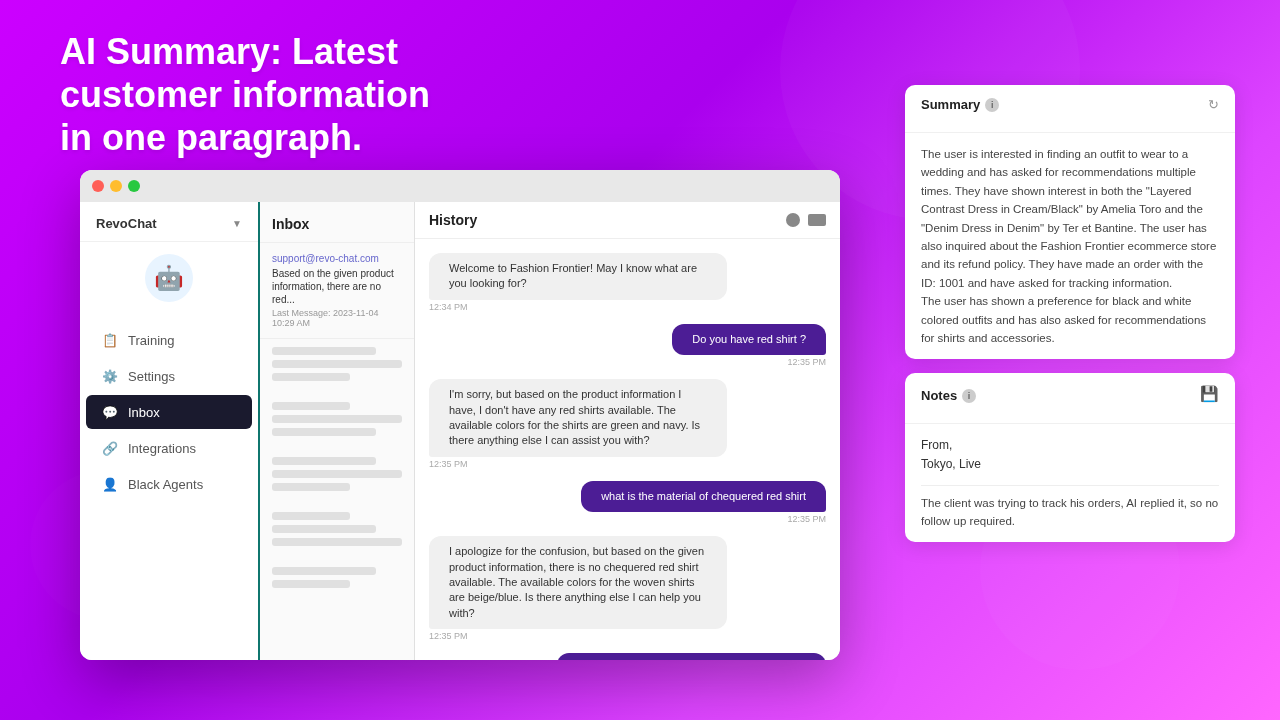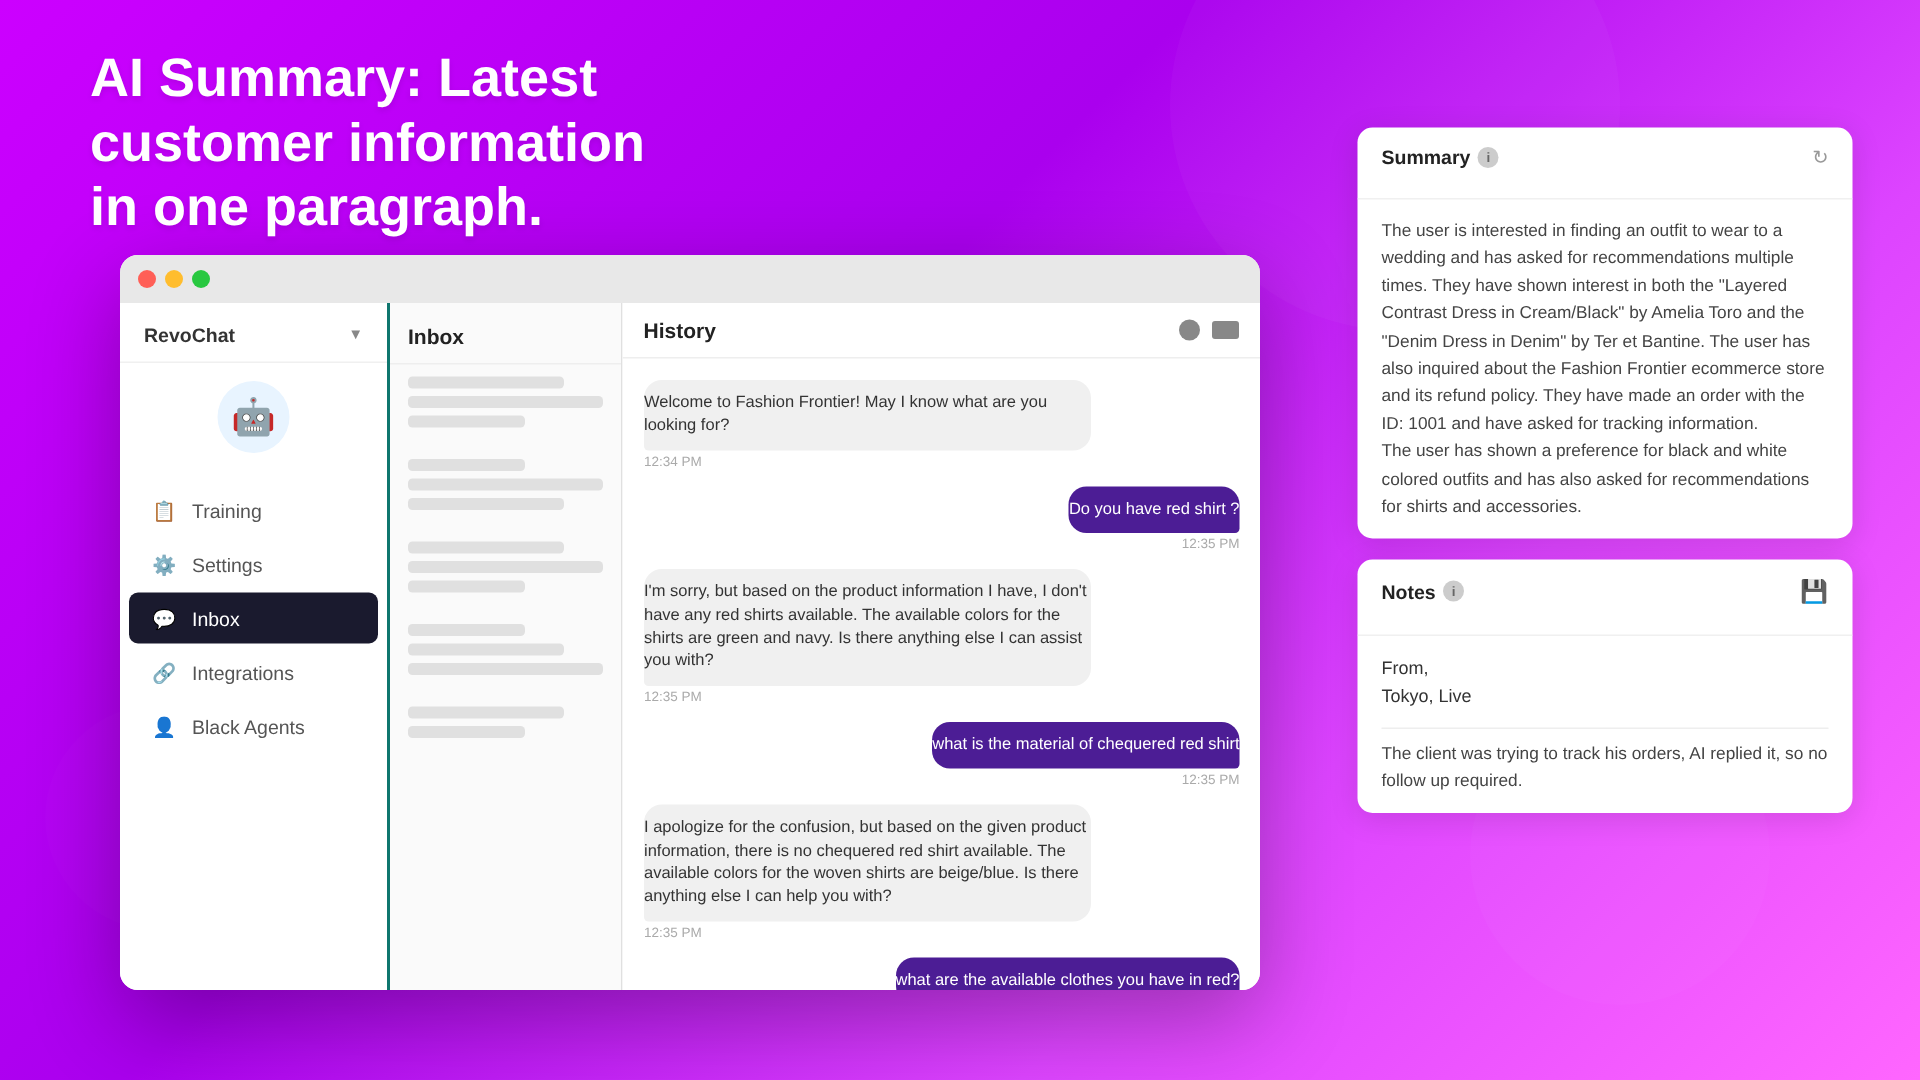--- a/index.html
+++ b/index.html
@@ -238,21 +238,21 @@
     }
     .msg-row.right {
       align-items: flex-end;
     }
     .msg-row.left {
       align-items: flex-start;
     }
 
     .msg-bubble {
       max-width: 75%;
-      padding: 8px 0;
+      padding: 8px 20px;
       border-radius: 12px;
       font-size: 11px;
       line-height: 1.4;
     }
     .msg-bubble.left-bubble {
       background: #f0f0f0;
       color: #333;
       border-bottom-left-radius: 3px;
     }
     .msg-bubble.right-bubble {
@@ -280,21 +280,21 @@
 
     .info-card {
       background: #fff;
       border-radius: 10px;
       box-shadow: 0 4px 20px rgba(0,0,0,0.12);
       overflow: hidden;
     }
 
     .card-header {
       display: flex;
-      align-items: center;
+      align-items: flex-end;
       justify-content: space-between;
       padding: 12px 16px 20px;
       border-bottom: 1px solid #f0f0f0;
     }
     .card-title {
       font-size: 13px;
       font-weight: 700;
       color: #222;
       display: flex;
       align-items: center;
@@ -395,20 +395,25 @@
         </div>
         <div class="nav-item">
           <span class="nav-icon">👤</span>
           <span>Black Agents</span>
         </div>
       </nav>
     </div>
 
     <div class="inbox-panel">
       <div class="inbox-header">Inbox</div>
+      <div class="inbox-item">
+        <div class="inbox-item-email">support@revo-chat.com</div>
+        <div class="inbox-item-text">Based on the given product information, there are no red...</div>
+        <div class="inbox-item-time">Last Message: 2023-11-04 10:29 AM</div>
+      </div>
 
       <div class="inbox-skeleton">
         <div class="skel-line skel-medium"></div>
         <div class="skel-line skel-full"></div>
         <div class="skel-line skel-short"></div>
       </div>
       <div class="inbox-skeleton">
         <div class="skel-line skel-short"></div>
         <div class="skel-line skel-full"></div>
         <div class="skel-line skel-medium"></div>

